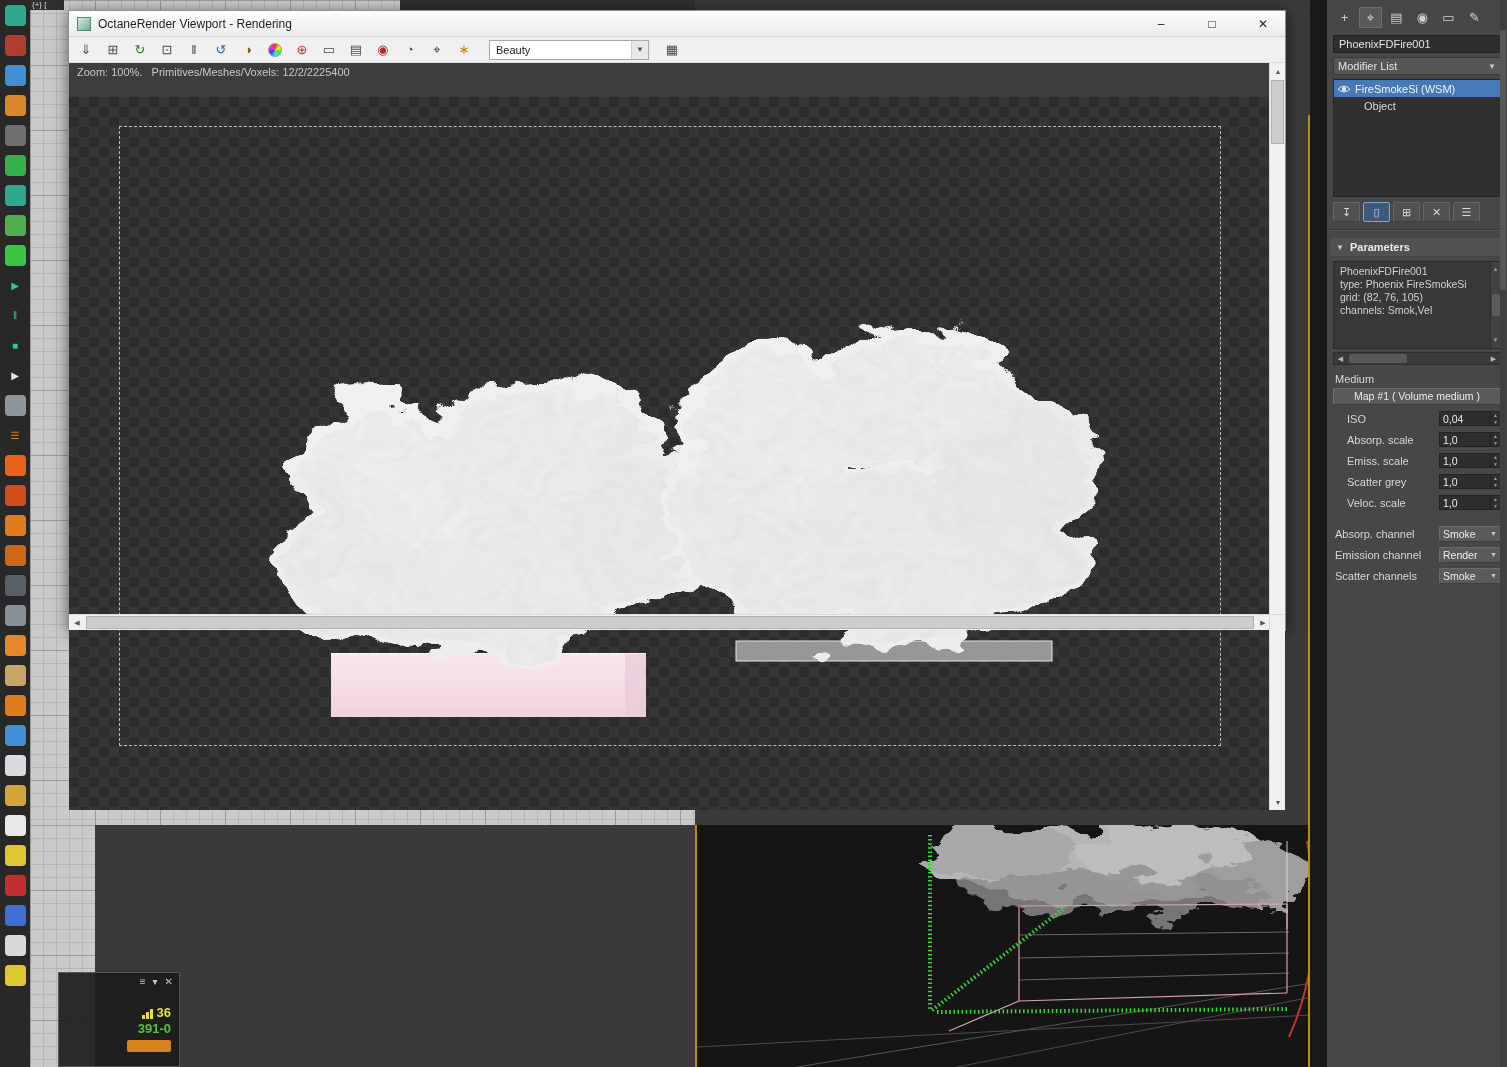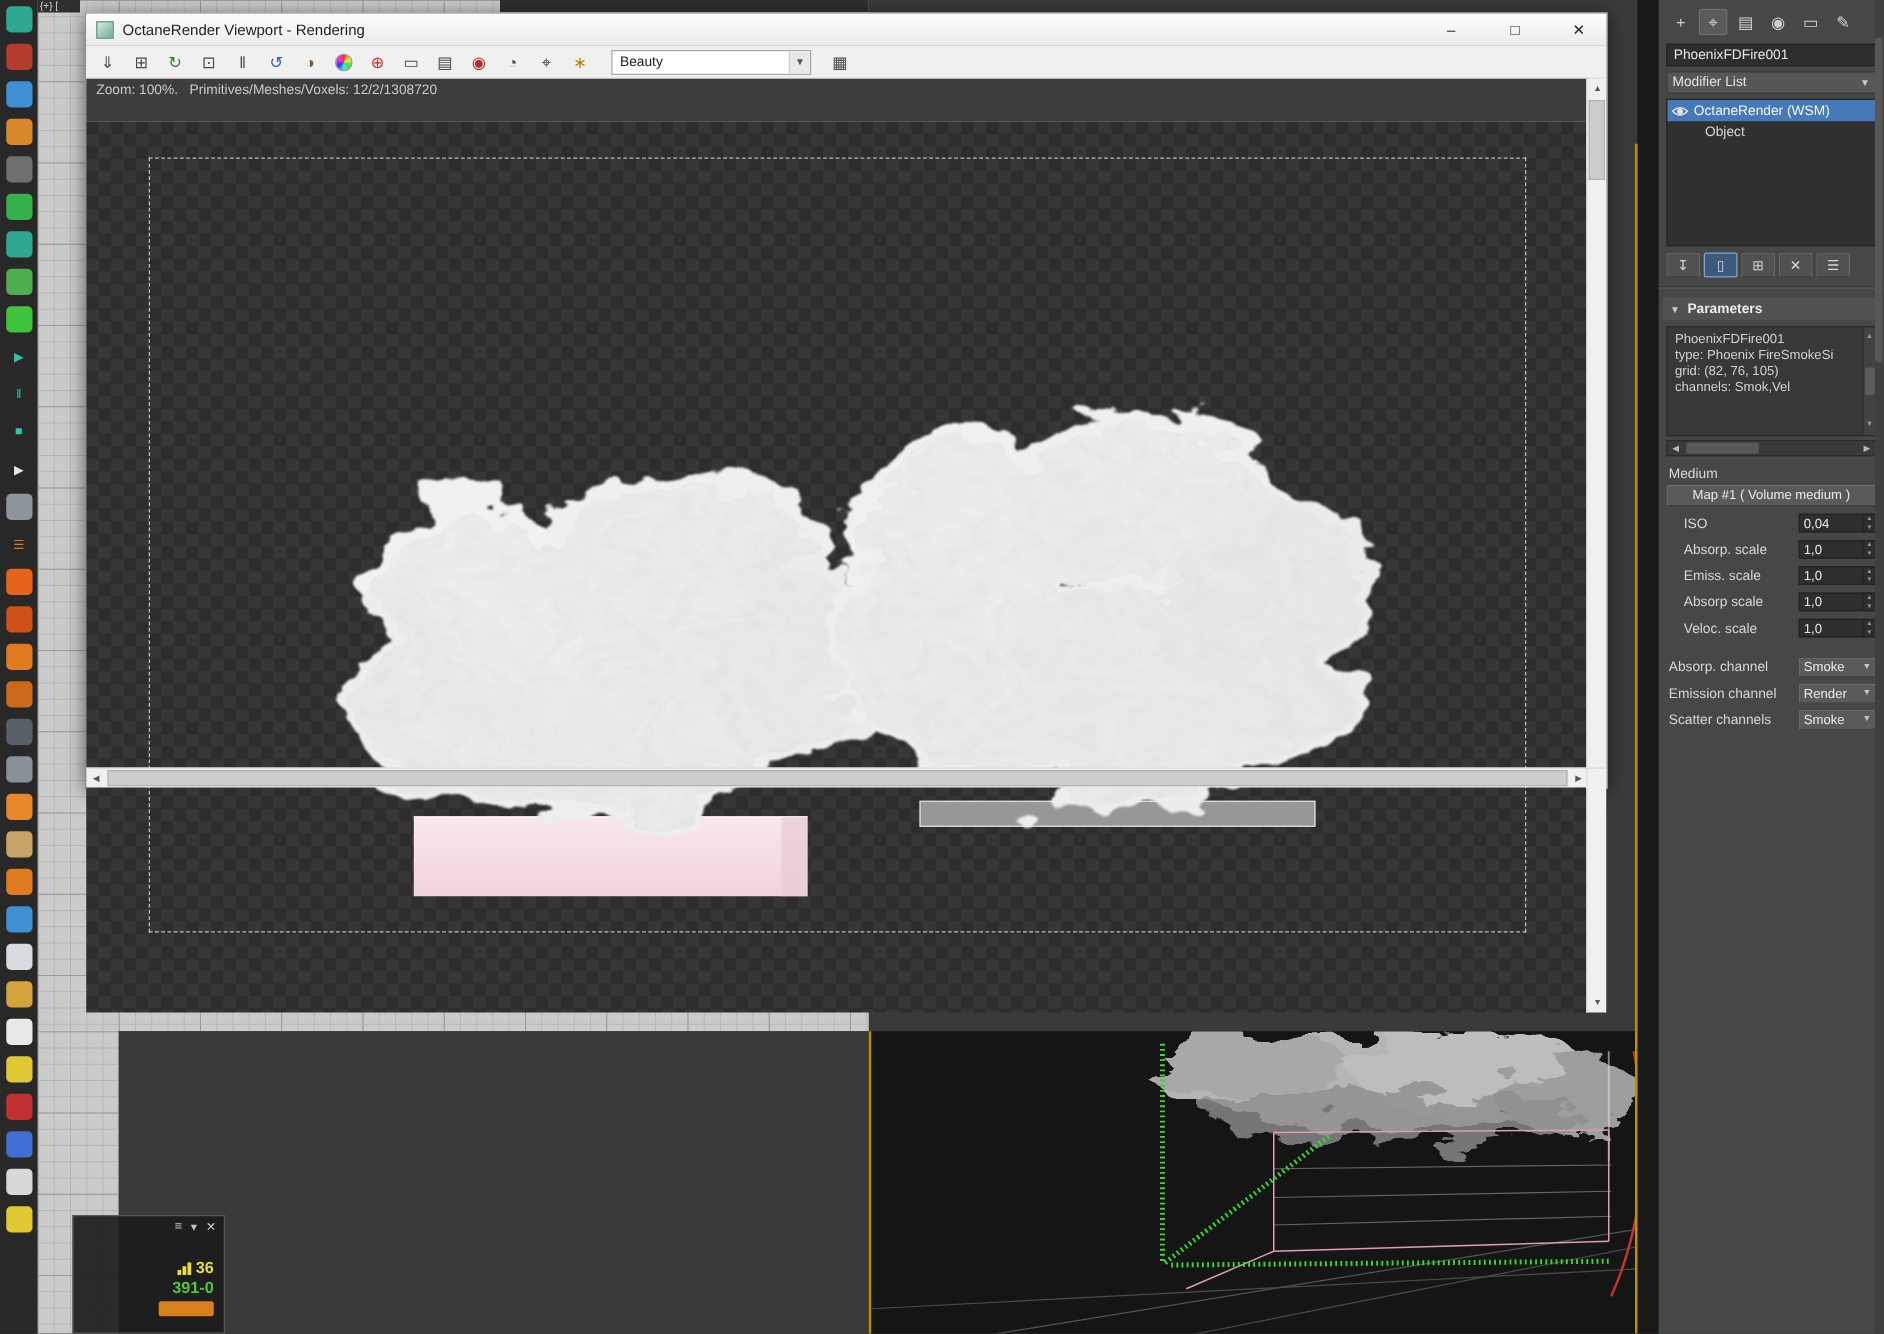--- a/index.html
+++ b/index.html
@@ -205,21 +205,21 @@
     <span class="tb-icon" style="color: rgb(74, 74, 74);">◔</span>
     <span class="tb-icon" style="color: rgb(74, 74, 74);">⌖</span>
     <span class="tb-icon" style="color: rgb(184, 134, 11);">∗</span>
     <span class="combo" style="width:160px;margin-left:8px">
       <span class="combo-label">Beauty</span>
       <span class="combo-arrow">▼</span>
     </span>
     <span class="tb-icon" style="margin-left: 6px; color: rgb(74, 74, 74);">▦</span>
   </div>
   <div class="statusbar">
-    <div class="pre">Zoom: 100%.   Primitives/Meshes/Voxels: 12/2/1308720</div>
+    <div class="pre">Zoom: 100%.   Primitives/Meshes/Voxels: 12/2/2225400</div>
   </div>
 
   <div id="render-content" class="abs">
     <div id="dashed-region" class="abs"></div>
     <svg class="abs" style="left:0;top:0" width="1202" height="713" viewBox="0 0 1202 713">
       <defs>
         <filter id="fluff" x="-40%" y="-40%" width="180%" height="180%">
           <feTurbulence type="fractalNoise" baseFrequency="0.012 0.02" numOctaves="4" seed="11" result="n"></feTurbulence>
           <feDisplacementMap in="SourceGraphic" in2="n" scale="90" xChannelSelector="R" yChannelSelector="G"></feDisplacementMap>
           <feGaussianBlur stdDeviation="0.7"></feGaussianBlur>
@@ -317,21 +317,21 @@
   <div class="dark-combo">
     <span class="combo-label">Modifier List</span>
     <span class="darrow" style="padding-right:4px">▼</span>
   </div>
   <div class="stack-box">
     <div class="stack-row" style="background: rgb(69, 121, 184);">
       <svg class="eye" width="14" height="10" viewBox="0 0 14 10">
           <path d="M1 5 Q7 -1 13 5 Q7 11 1 5 Z" fill="none" stroke="#e8e8e8"></path>
           <circle cx="7" cy="5" r="2.2" fill="#e8e8e8"></circle>
         </svg>
-      <span>OctaneRender (WSM)</span>
+      <span>FireSmokeSi (WSM)</span>
     </div>
     <div class="stack-row obj">
       <span>Object</span>
     </div>
   </div>
   <div class="stack-btns">
     <span class="sbtn">↧</span>
     <span class="sbtn active">▯</span>
     <span class="sbtn">⊞</span>
     <span class="sbtn">✕</span>
@@ -387,21 +387,21 @@
     <span class="plabel">Emiss. scale</span>
     <span class="pfield">
       <span class="pval">1,0</span>
       <span class="spin">
           <i>▲</i>
           <i>▼</i>
         </span>
     </span>
   </div>
   <div class="prow">
-    <span class="plabel">Absorp scale</span>
+    <span class="plabel">Scatter grey</span>
     <span class="pfield">
       <span class="pval">1,0</span>
       <span class="spin">
           <i>▲</i>
           <i>▼</i>
         </span>
     </span>
   </div>
   <div class="prow">
     <span class="plabel">Veloc. scale</span>

